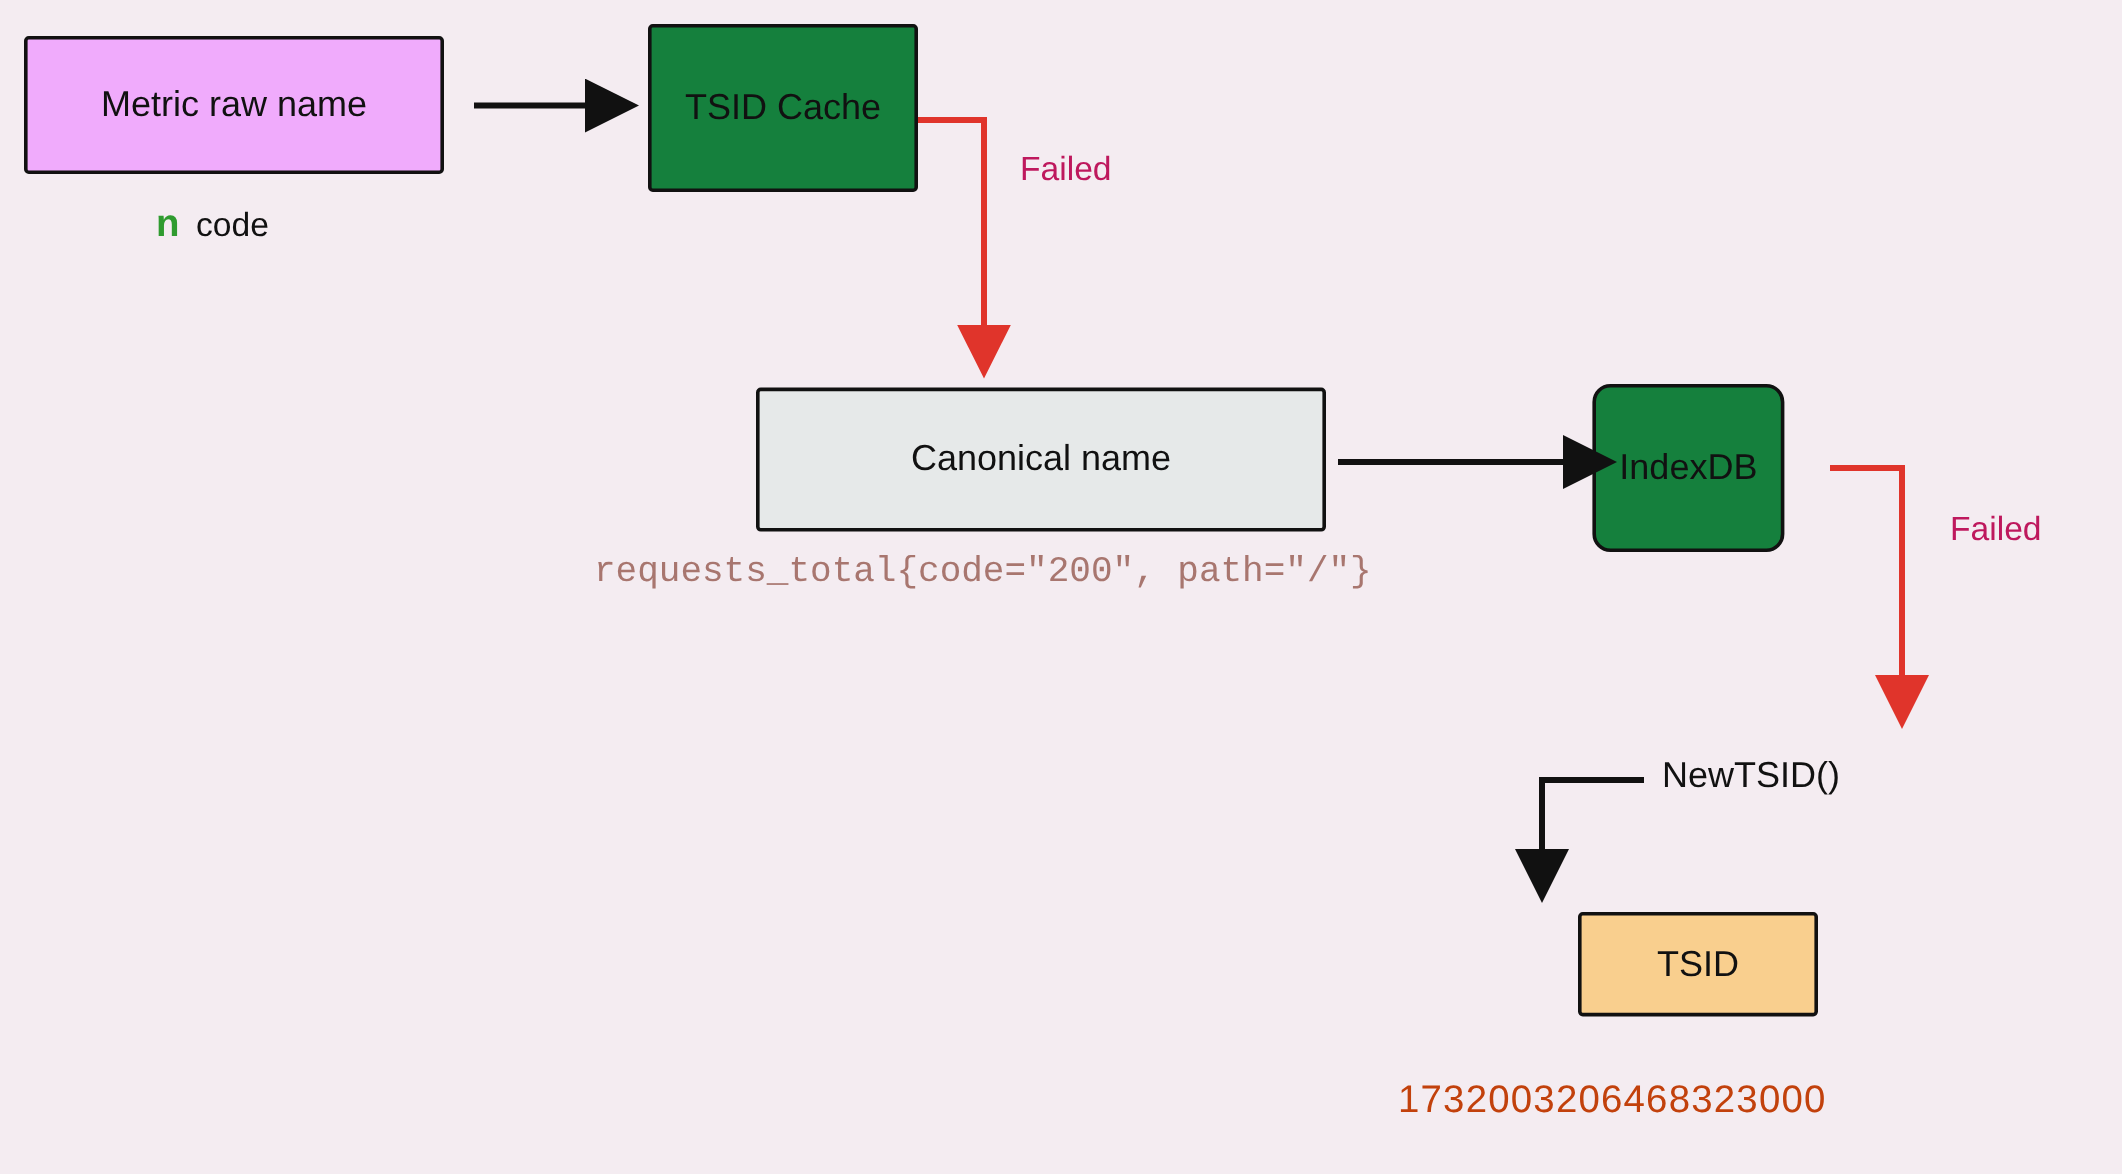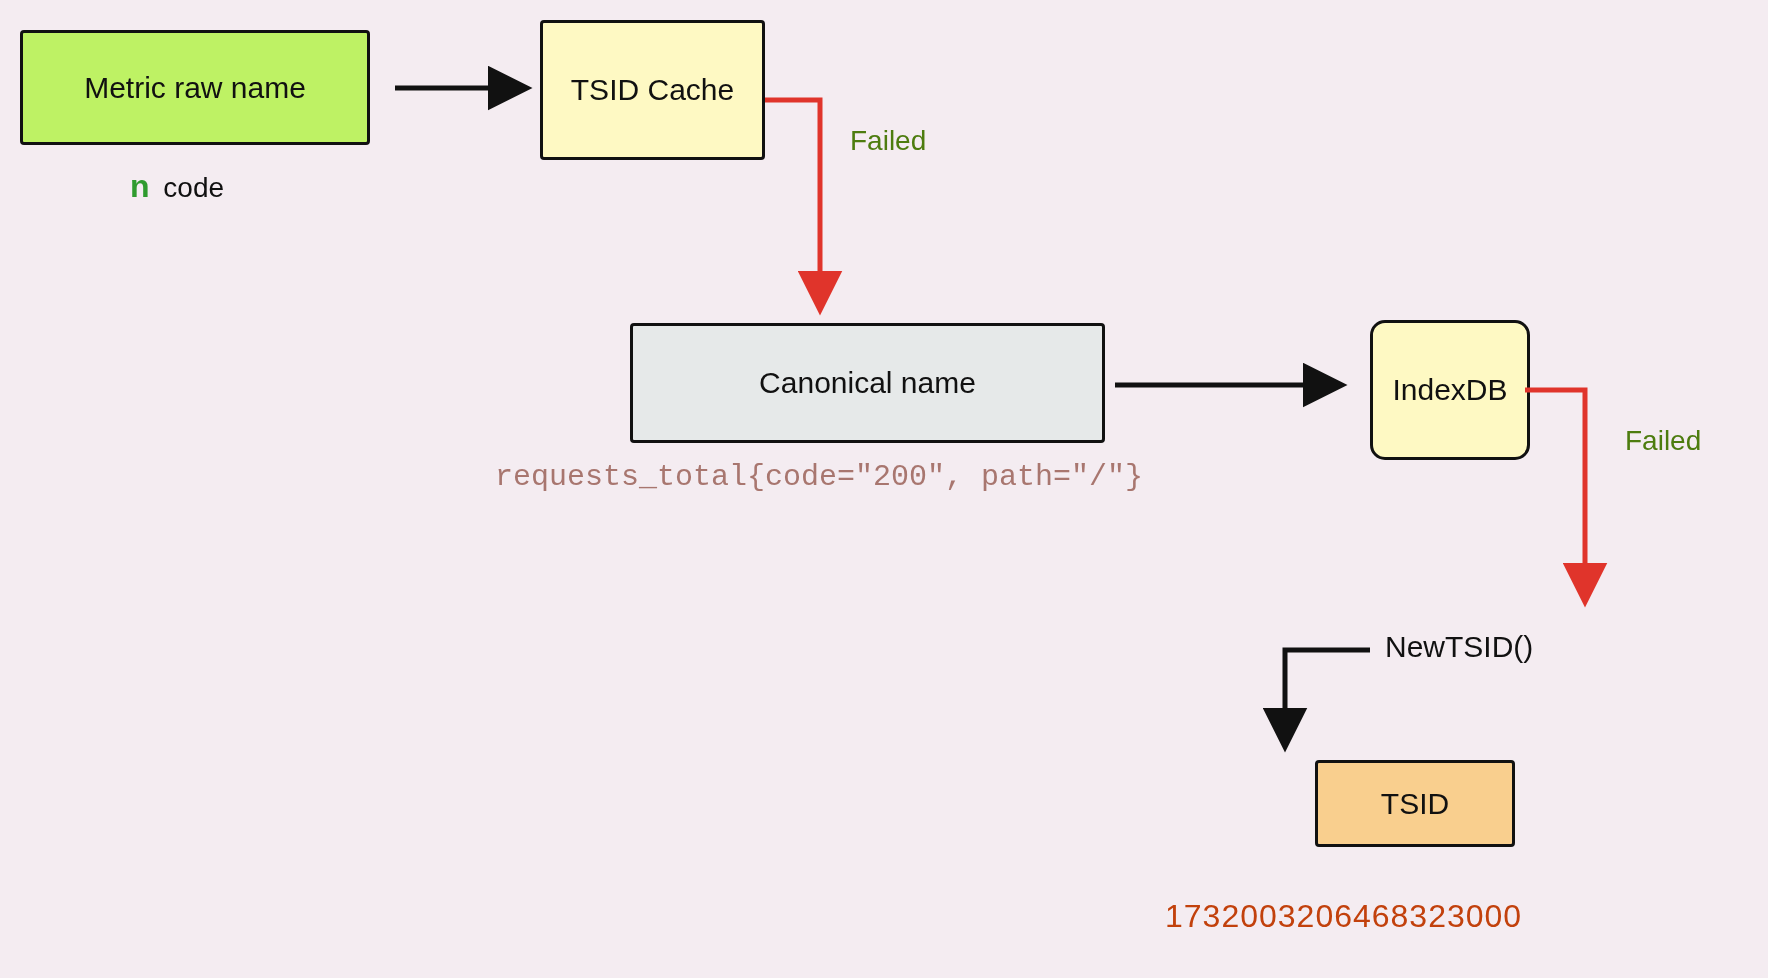--- a/index.html
+++ b/index.html
@@ -18,31 +18,31 @@
   .box {
     position: absolute;
     border: 3px solid #111;
     border-radius: 4px;
     display: flex;
     align-items: center;
     justify-content: center;
     font-size: 30px;
     color: #111;
     box-sizing: border-box;
-    background: #fef9c3;
+    background: #15803d;
   }
-  .box.purple { background: #bef264; }
+  .box.purple { background: #f0abfc; }
   .box.gray   { background: #e6e9e9; }
   .box.orange { background: #f9cf8e; }
   .annot {
     position: absolute;
     font-size: 28px;
   }
   .annot.brown { color: #a8766f; }
-  .annot.red   { color: #4d7c0f; }
+  .annot.red   { color: #be185d; }
   .annot.orange{ color: #c2410c; font-weight: normal; font-size: 32px; letter-spacing: 1px; }
   .annot.green { color: #2f9b2f; font-weight: bold; font-size: 32px; }
   .annot.black { color: #111; }
   svg.overlay {
     position: absolute;
     left: 0; top: 0;
     width: 1768px;
     height: 978px;
     pointer-events: none;
   }
@@ -57,21 +57,21 @@
   </div>
 
   <div class="box" style="left:540px; top:20px; width:225px; height:140px;">
     <span>TSID Cache</span>
   </div>
 
   <div class="box gray" style="left:615px; top:323px; width:475px; height:120px;margin-left:15px;">
     <span>Canonical name</span>
   </div>
 
-  <div class="box" style="left:1370px; top:320px; width:160px; height:140px;border-radius:15px;">
+  <div class="box" style="left:1327px; top:320px; width:160px; height:140px;border-radius:15px;">
     <span>IndexDB</span>
   </div>
 
   <div class="box orange" style="left:1315px; top:760px; width:200px; height:87px;">
     <span>TSID</span>
   </div>
 
   <div class="annot" style="left:130px; top:168px;">
     <span class="annot green" style="position:static;">n</span>
     <span class="annot black" style="position:static; margin-left:6px;">code</span>

